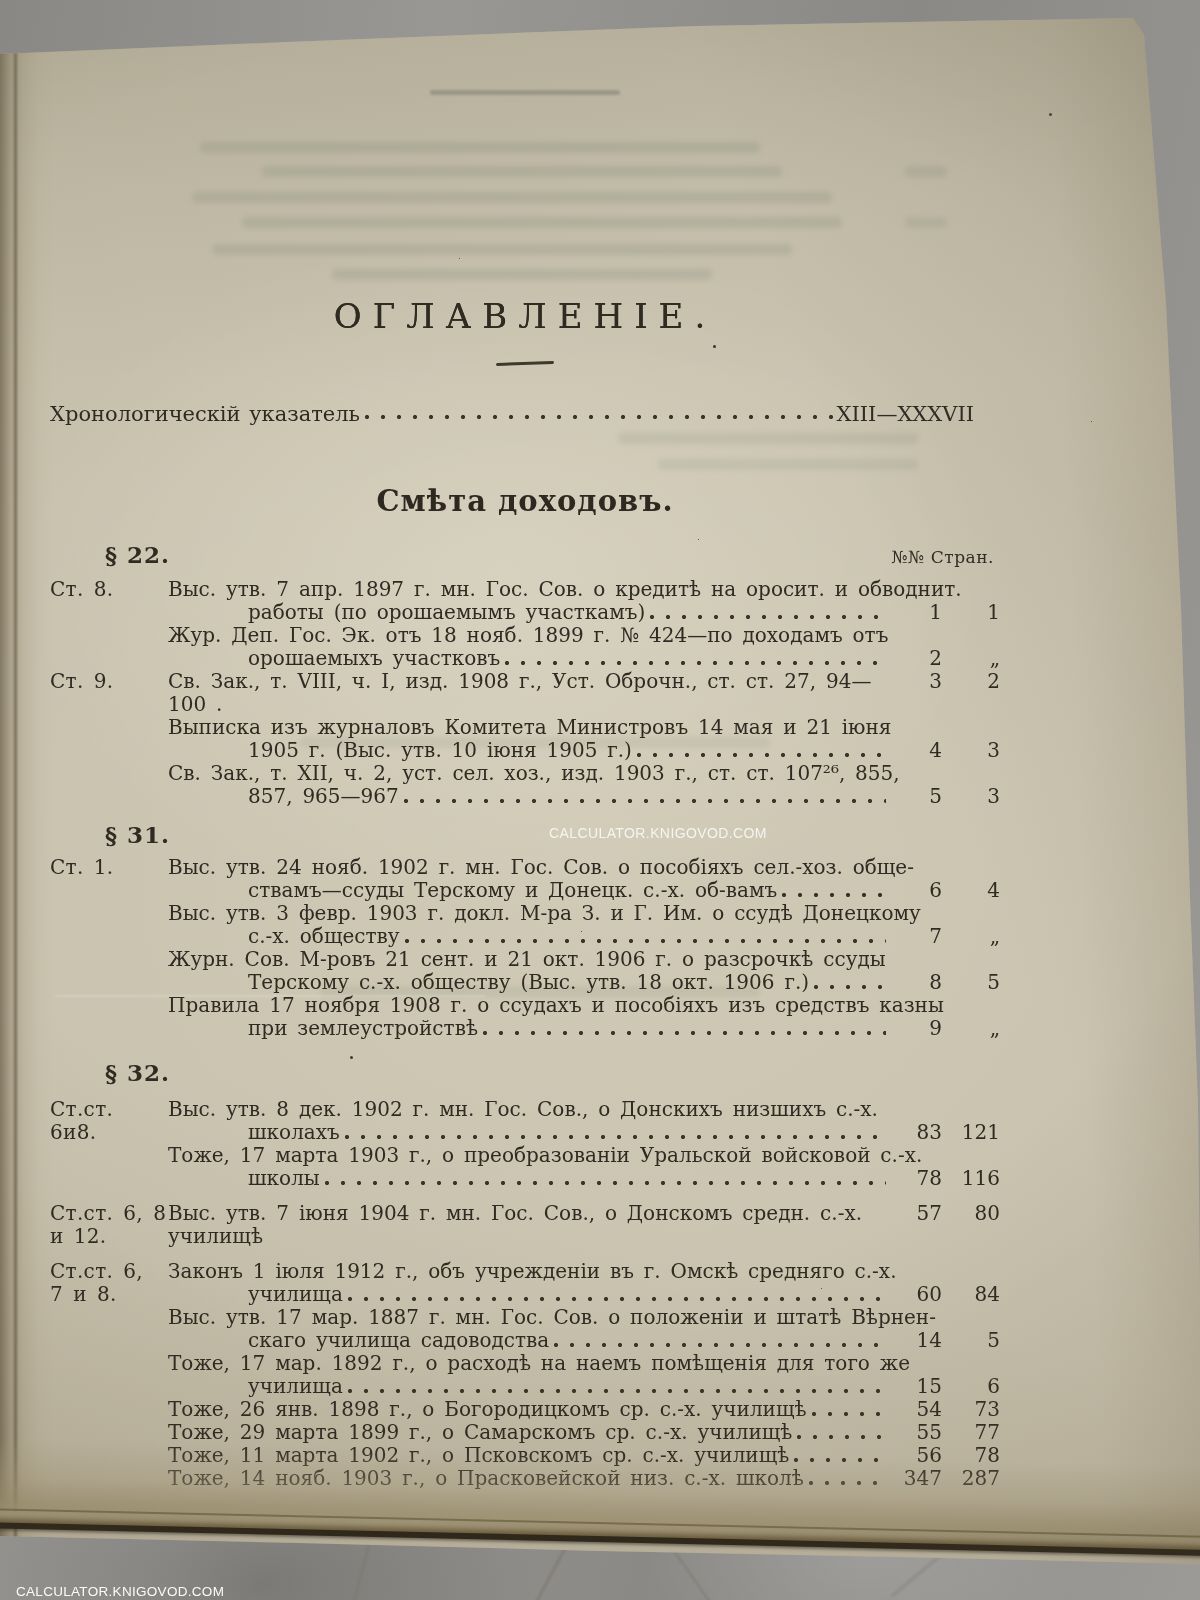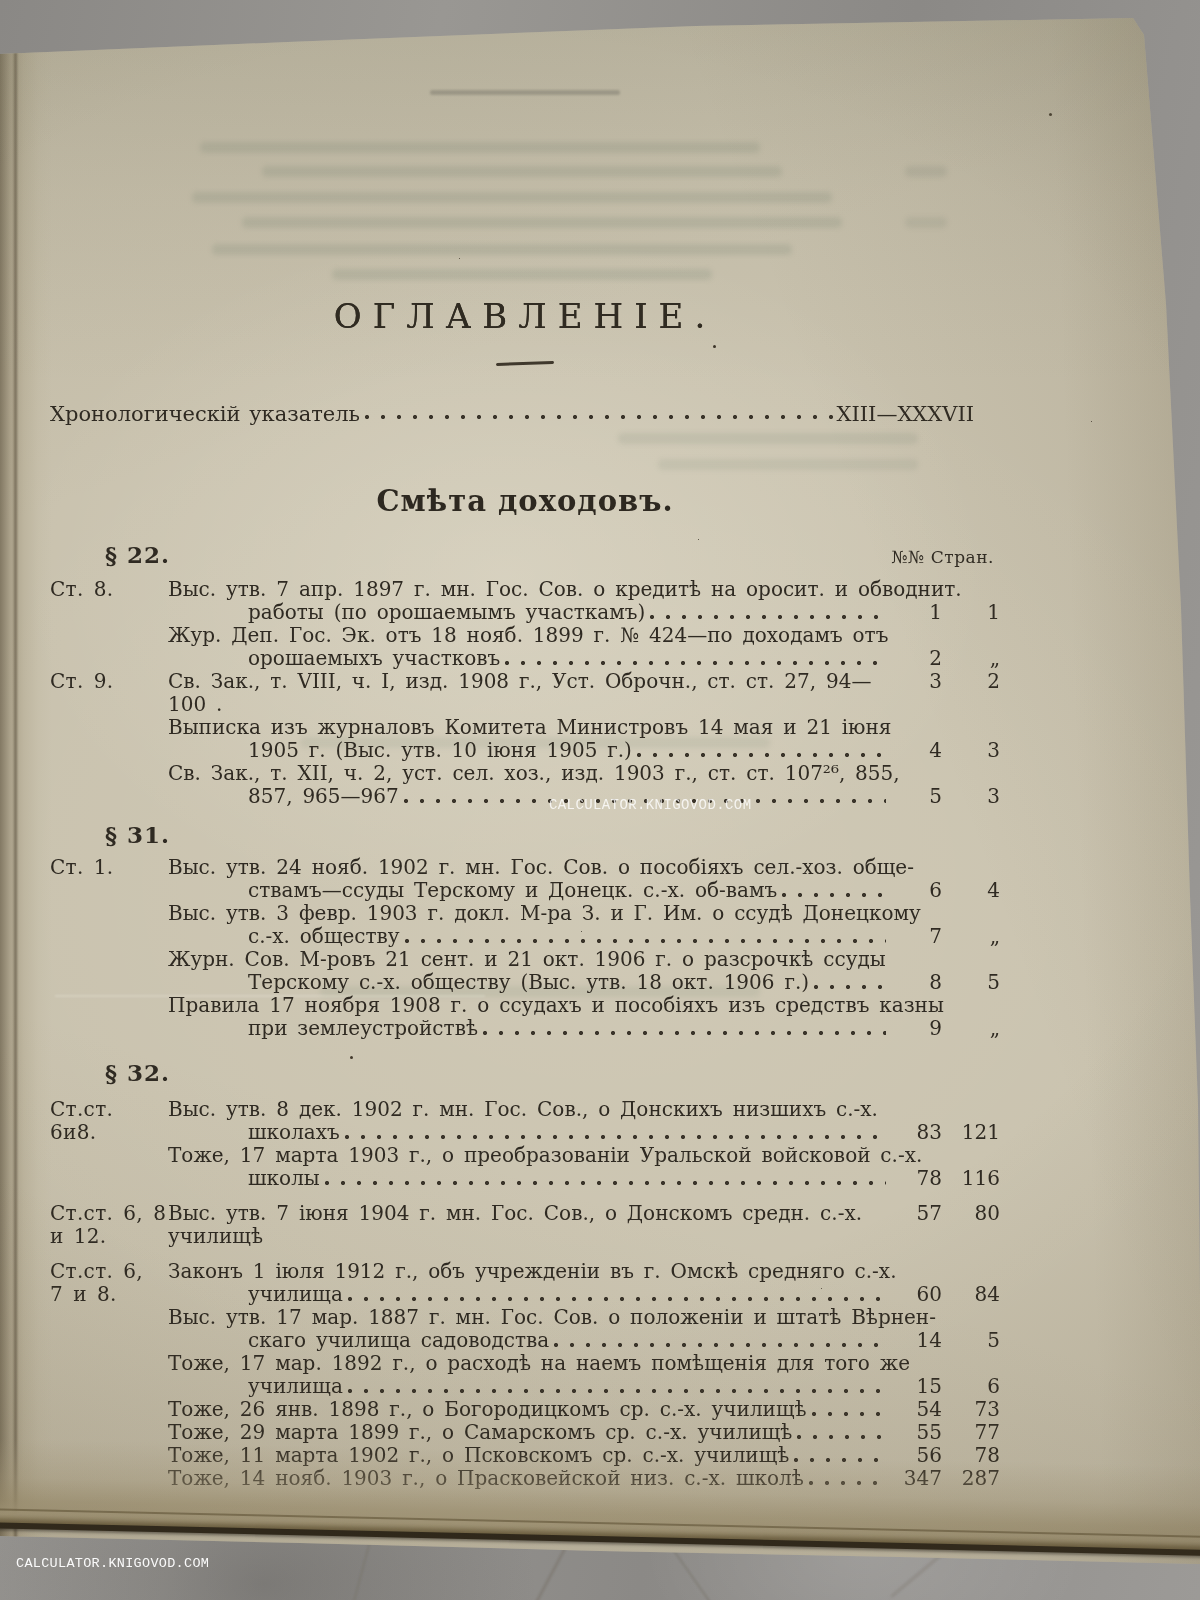--- a/index.html
+++ b/index.html
@@ -115,21 +115,21 @@
   .num{flex:none;width:52px;text-align:right;}
   .pgn{flex:none;width:58px;text-align:right;}
 
   .shade{
     position:absolute;inset:0;pointer-events:none;
     background:
       linear-gradient(to bottom, rgba(124,124,104,0.20) 0%, rgba(124,124,104,0.07) 12%, transparent 24%),
       radial-gradient(ellipse 1400px 1150px at 40% 42%, transparent 55%, rgba(90,78,52,0.15) 85%, rgba(78,66,44,0.26) 100%),
       linear-gradient(250deg, rgba(95,85,60,0.16) 0%, transparent 30%);
   }
-  .wm{position:absolute;font-family:Liberation Mono, monospace;color:#ffffff;pointer-events:none;}
+  .wm{position:absolute;font-family:Liberation Sans, sans-serif;color:#ffffff;pointer-events:none;margin-top:28px;}
   .wm-mid{left:549px;top:797px;font-size:14px;letter-spacing:0.4px;opacity:0.80;}
   .wm-bottom{left:16px;top:1556px;font-size:13.5px;letter-spacing:0.3px;opacity:0.96;}
 </style>
 </head>
 <body>
 
 <div class="vein v1"></div>
 <div class="vein v2"></div>
 <div class="vein v3"></div>
 <div class="vein v4"></div>

